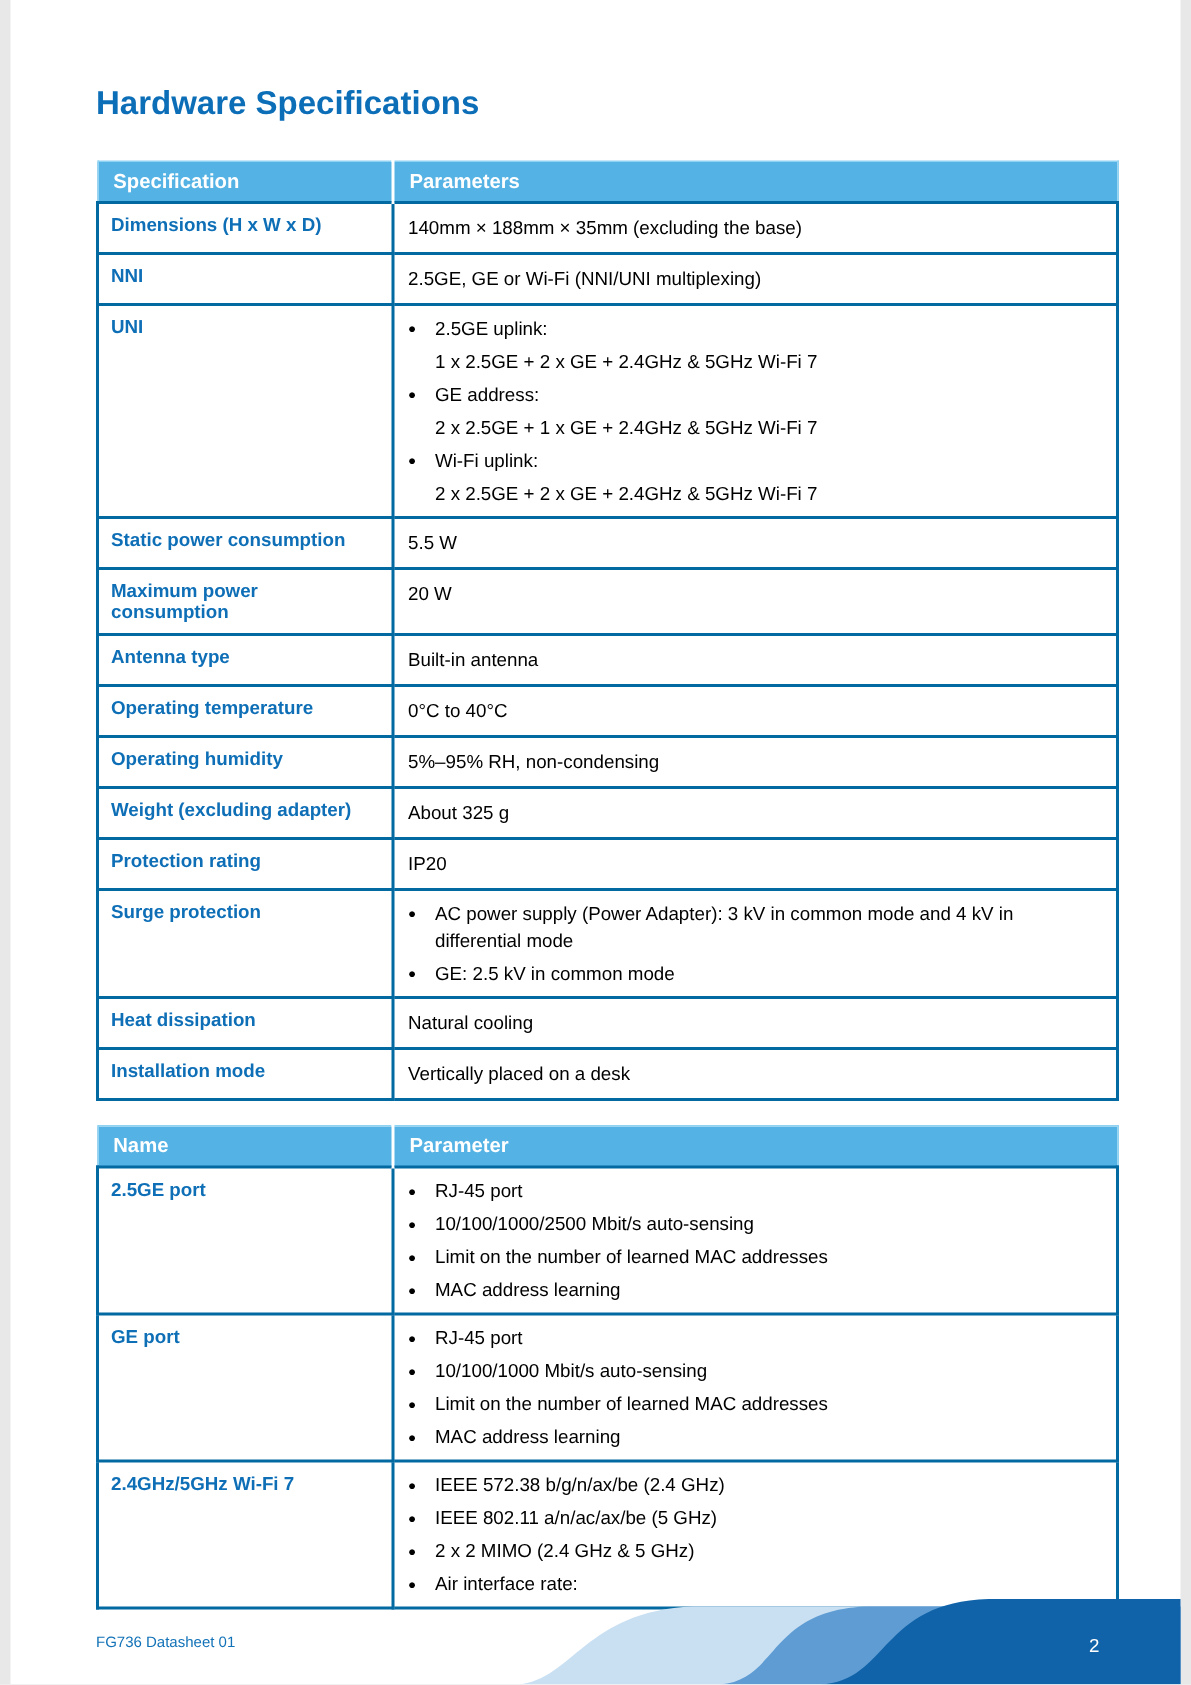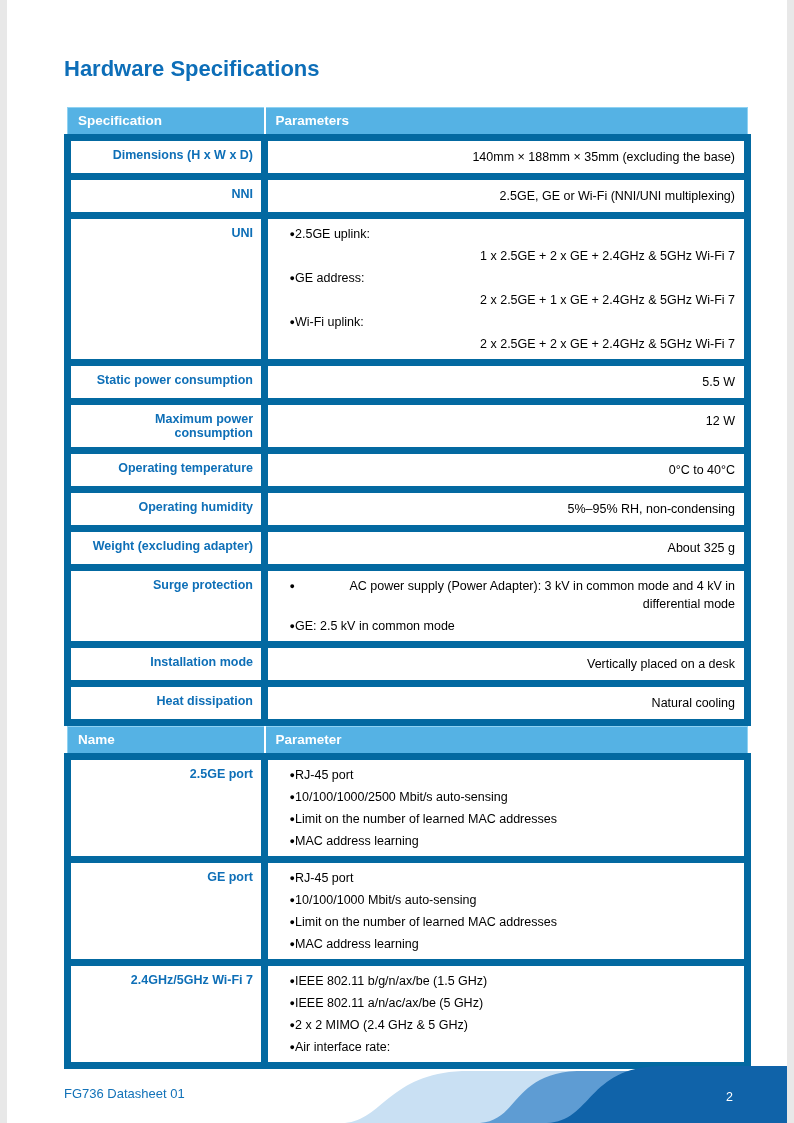--- a/index.html
+++ b/index.html
@@ -14,49 +14,49 @@
     color:#000;
   }
   .content { position:absolute; left:57px; top:56px; width:680px; }
   .section-title {
     font-size:22px; font-weight:bold; color:#0D6EB8;
     line-height:26px; margin:0 0 25px 0;
   }
   .section-title.second { margin-top:37px; }
   table.spec-table {
     width:680px; table-layout:fixed; border-collapse:collapse;
-    margin-bottom:0;
+    margin-bottom:16px;
   }
   table.spec-table col.c1 { width:197px; }
   table.spec-table col.c2 { width:483px; }
   table.spec-table th {
     background:#55B2E4; color:#ffffff; text-align:left;
     font-size:13.5px; font-weight:bold;
     padding:5px 10px; line-height:16px;
     border:1px solid #8FD2F2;
   }
   table.spec-table th + th { border-left:2px solid #ffffff; }
   table.spec-table td {
-    border:7px solid #0369a1; vertical-align:top;
-    font-size:12.5px; line-height:14px;text-align:right;
+    border:2px solid #0369a1; vertical-align:top;
+    font-size:12.5px; line-height:14px;
   }
   td.label-cell {
     color:#0E6FB7; font-weight:bold;
     padding:7px 8px; line-height:15px;
   }
   td.value-cell { padding:9px 9px; color:#000; }
   td.value-cell.has-bullets { padding:4px 9px; }
   .bullet-item { display:flex; line-height:18px; padding:2px 0; }
   .bullet-marker { width:18px; flex-shrink:0; font-size:9px; line-height:18px; }
   .sub-line { padding:2px 0 2px 18px; line-height:18px; }
   
   .footer-wave { position:absolute; left:0; bottom:0; width:794px; height:57px; display:block; }
   .footer-doc-label {
     position:absolute; left:57px; bottom:22px;
-    font-size:13px; color:#1272B8; z-index:2;
+    font-size:10px; color:#1272B8; z-index:2;
   }
   .footer-page-number {
     position:absolute; right:54px; bottom:19px;
     font-size:12.5px; color:#ffffff; z-index:2;
   }
 </style>
 </head>
 <body>
 
 <div class="page">
@@ -104,54 +104,62 @@
                 </div>
                 <div class="sub-line">2 x 2.5GE + 2 x GE + 2.4GHz &amp; 5GHz Wi-Fi 7</div>
               </td>
             </tr>
             <tr>
               <td class="label-cell">Static power consumption</td>
               <td class="value-cell">5.5 W</td>
             </tr>
             <tr>
               <td class="label-cell">Maximum power consumption</td>
-              <td class="value-cell">12 W</td>
+              <td class="value-cell">20 W</td>
+            </tr>
+            <tr>
+              <td class="label-cell">Antenna type</td>
+              <td class="value-cell">Built-in antenna</td>
             </tr>
             <tr>
               <td class="label-cell">Operating temperature</td>
               <td class="value-cell">0°C to 40°C</td>
             </tr>
             <tr>
               <td class="label-cell">Operating humidity</td>
               <td class="value-cell">5%–95% RH, non-condensing</td>
             </tr>
             <tr>
               <td class="label-cell">Weight (excluding adapter)</td>
               <td class="value-cell">About 325 g</td>
             </tr>
             <tr>
+              <td class="label-cell">Protection rating</td>
+              <td class="value-cell">IP20</td>
+            </tr>
+            <tr>
               <td class="label-cell">Surge protection</td>
               <td class="value-cell has-bullets">
                 <div class="bullet-item">
                   <span class="bullet-marker">●</span>
                   <span>AC power supply (Power Adapter): 3 kV in common mode and 4 kV in differential mode</span>
                 </div>
                 <div class="bullet-item">
                   <span class="bullet-marker">●</span>
                   <span>GE: 2.5 kV in common mode</span>
                 </div>
               </td>
+            </tr>
+            <tr>
+              <td class="label-cell">Heat dissipation</td>
+              <td class="value-cell">Natural cooling</td>
             </tr>
             <tr>
               <td class="label-cell">Installation mode</td>
               <td class="value-cell">Vertically placed on a desk</td>
-            </tr>
-            <tr>
-              <td class="label-cell">Heat dissipation</td>
-              <td class="value-cell">Natural cooling</td>
             </tr>
           </tbody>
         </table>
       </div>
 
 
     <div>
         <table class="spec-table">
           <colgroup>
             <col class="c1">
@@ -204,21 +212,21 @@
                   <span class="bullet-marker">●</span>
                   <span>MAC address learning</span>
                 </div>
               </td>
             </tr>
             <tr>
               <td class="label-cell">2.4GHz/5GHz Wi-Fi 7</td>
               <td class="value-cell has-bullets">
                 <div class="bullet-item">
                   <span class="bullet-marker">●</span>
-                  <span>IEEE 802.11 b/g/n/ax/be (1.5 GHz)</span>
+                  <span>IEEE 572.38 b/g/n/ax/be (2.4 GHz)</span>
                 </div>
                 <div class="bullet-item">
                   <span class="bullet-marker">●</span>
                   <span>IEEE 802.11 a/n/ac/ax/be (5 GHz)</span>
                 </div>
                 <div class="bullet-item">
                   <span class="bullet-marker">●</span>
                   <span>2 x 2 MIMO (2.4 GHz &amp; 5 GHz)</span>
                 </div>
                 <div class="bullet-item">

